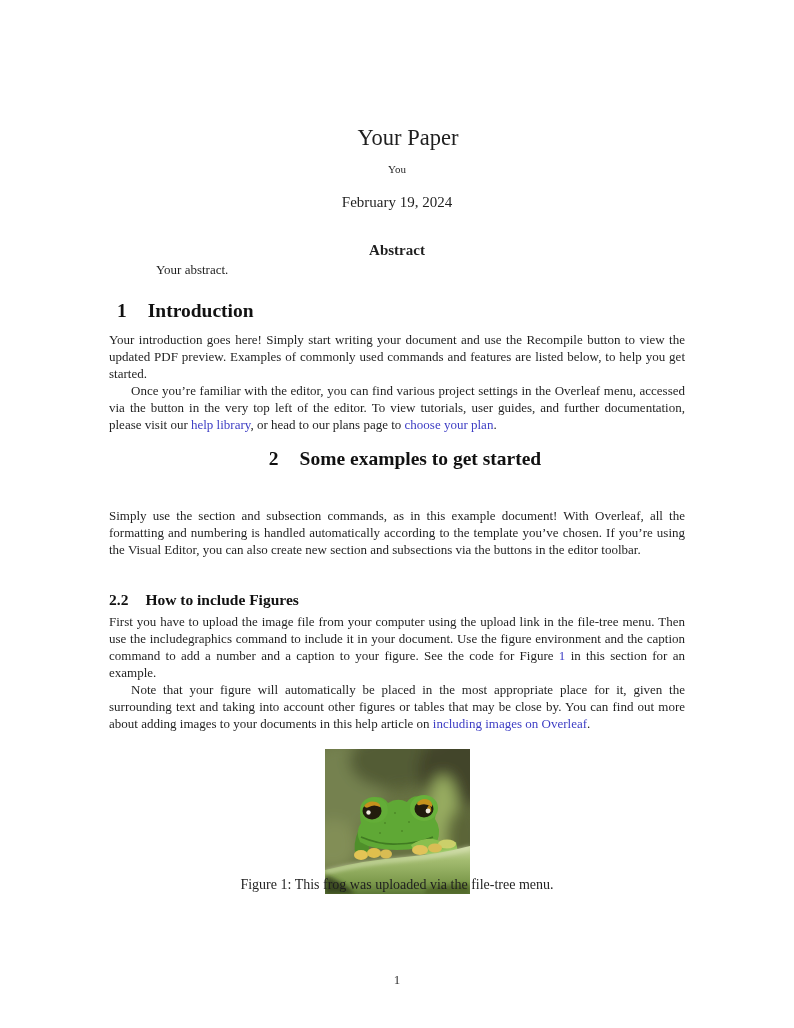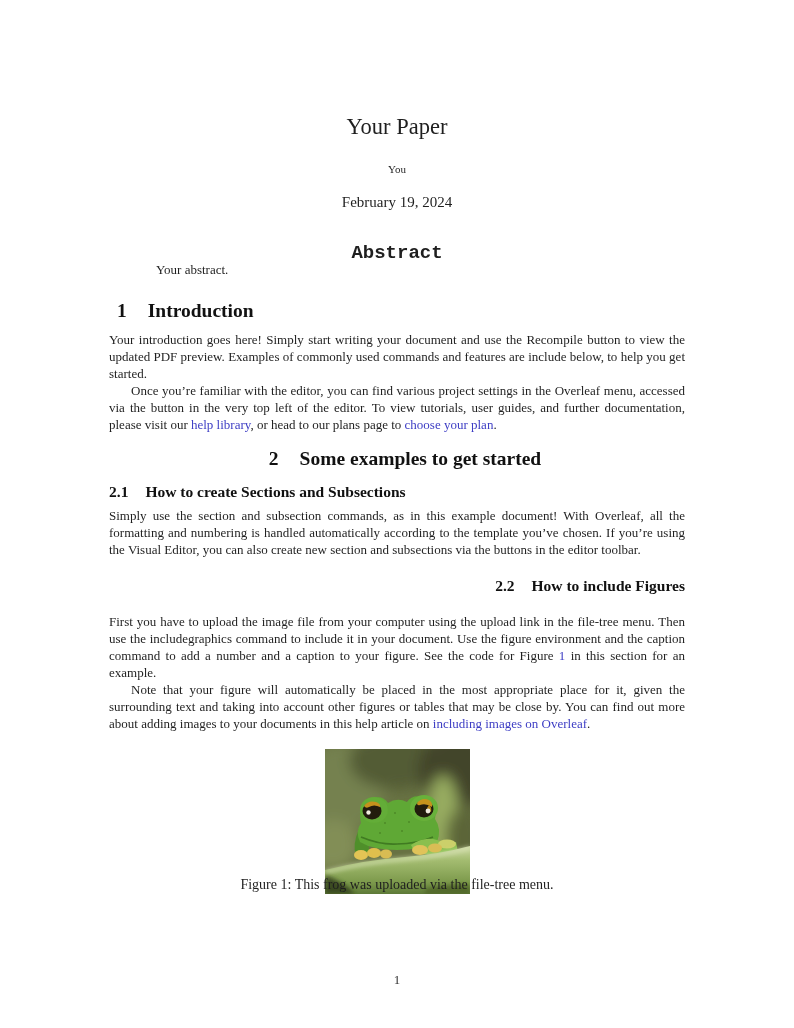--- a/index.html
+++ b/index.html
@@ -8,38 +8,38 @@
     width: 794px;
     height: 1028px;
     background: #ffffff;
     font-family: "Liberation Serif", "DejaVu Serif", serif;
     color: #1f1f1f;
     overflow: hidden;
   }
   .abs { position: absolute; left: 109px; width: 576px; }
   .center { text-align: center; }
 
-  .title      { top: 114px; font-size: 22.5px; font-weight: normal; margin: 0; }
+  .title      { top: 114px; font-size: 22.5px; font-weight: normal; margin: 11px; }
   .author     { top: 163px; font-size: 11px; }
   .date       { top: 194px; font-size: 15px; }
-  .abs-head   { top: 242px; font-size: 19px; font-weight: bold; font-family: Liberation Mono, monospace; }
+  .abs-head   { top: 242px; font-size: 15px; font-weight: bold; }
   .abs-text   { top: 262px; padding-left: 47px; padding-right: 47px; box-sizing: border-box; font-size: 13px; }
 
   h2.sec, h3.subsec { margin: 0; color: #111; }
   h2.sec    { font-size: 19.5px; line-height: 25px; margin-left: 8px; }
   h3.subsec { font-size: 15.5px; line-height: 21px; }
   .secnum    { display: inline-block; margin-right: 21px; }
   .subsecnum { display: inline-block; margin-right: 17px; }
 
   .sec1  { top: 298px; }
   .p-intro { top: 331px; }
   .sec2  { top: 446px; text-align: center; }
   .sub21 { top: 481px; }
   .p-21  { top: 507px; }
-  .sub22 { top: 575px; text-align: right; }
+  .sub22 { top: 589px; }
   .p-22  { top: 613px; }
 
   .para p {
     margin: 0;
     font-size: 13px;
     line-height: 17px;
     text-align: justify;
   }
   .para p.indent { text-indent: 22px; }
 
@@ -59,27 +59,26 @@
   <h1 class="abs center title">Your Paper</h1>
   <div class="abs center author">You</div>
   <div class="abs center date">February 19, 2024</div>
 
   <div class="abs center abs-head">Abstract</div>
   <div class="abs abs-text">Your abstract.</div>
 
   <h2 class="abs sec sec1"><span class="secnum">1</span><span>Introduction</span></h2>
 
   <div class="abs para p-intro">
-    <p><span>Your introduction goes here! Simply start writing your document and use the Recompile button to view the updated PDF preview. Examples of commonly used commands and features are include below, to help you get started.</span></p>
+    <p><span>Your introduction goes here! Simply start writing your document and use the Recompile button to view the updated PDF preview. Examples of commonly used commands and features are listed below, to help you get started.</span></p>
     <p class="indent"><span>Once you’re familiar with the editor, you can find various project settings in the Overleaf menu, accessed via the button in the very top left of the editor. To view tutorials, user guides, and further documentation, please visit our </span><a class="link">help library</a><span>, or head to our plans page to </span><a class="link">choose your plan</a><span>.</span></p>
   </div>
 
   <h2 class="abs sec sec2"><span class="secnum">2</span><span>Some examples to get started</span></h2>
 
-  <h3 class="abs subsec sub21"><span class="subsecnum">2.1</span><span>How to create Sections and Subsections</span></h3>
 
   <div class="abs para p-21">
     <p><span>Simply use the section and subsection commands, as in this example document! With Overleaf, all the formatting and numbering is handled automatically according to the template you’ve chosen. If you’re using the Visual Editor, you can also create new section and subsections via the buttons in the editor toolbar.</span></p>
   </div>
 
   <h3 class="abs subsec sub22"><span class="subsecnum">2.2</span><span>How to include Figures</span></h3>
 
   <div class="abs para p-22">
     <p><span>First you have to upload the image file from your computer using the upload link in the file-tree menu. Then use the includegraphics command to include it in your document. Use the figure environment and the caption command to add a number and a caption to your figure. See the code for Figure </span><a class="link">1</a><span> in this section for an example.</span></p>
     <p class="indent"><span>Note that your figure will automatically be placed in the most appropriate place for it, given the surrounding text and taking into account other figures or tables that may be close by. You can find out more about adding images to your documents in this help article on </span><a class="link">including images on Overleaf</a><span>.</span></p>

